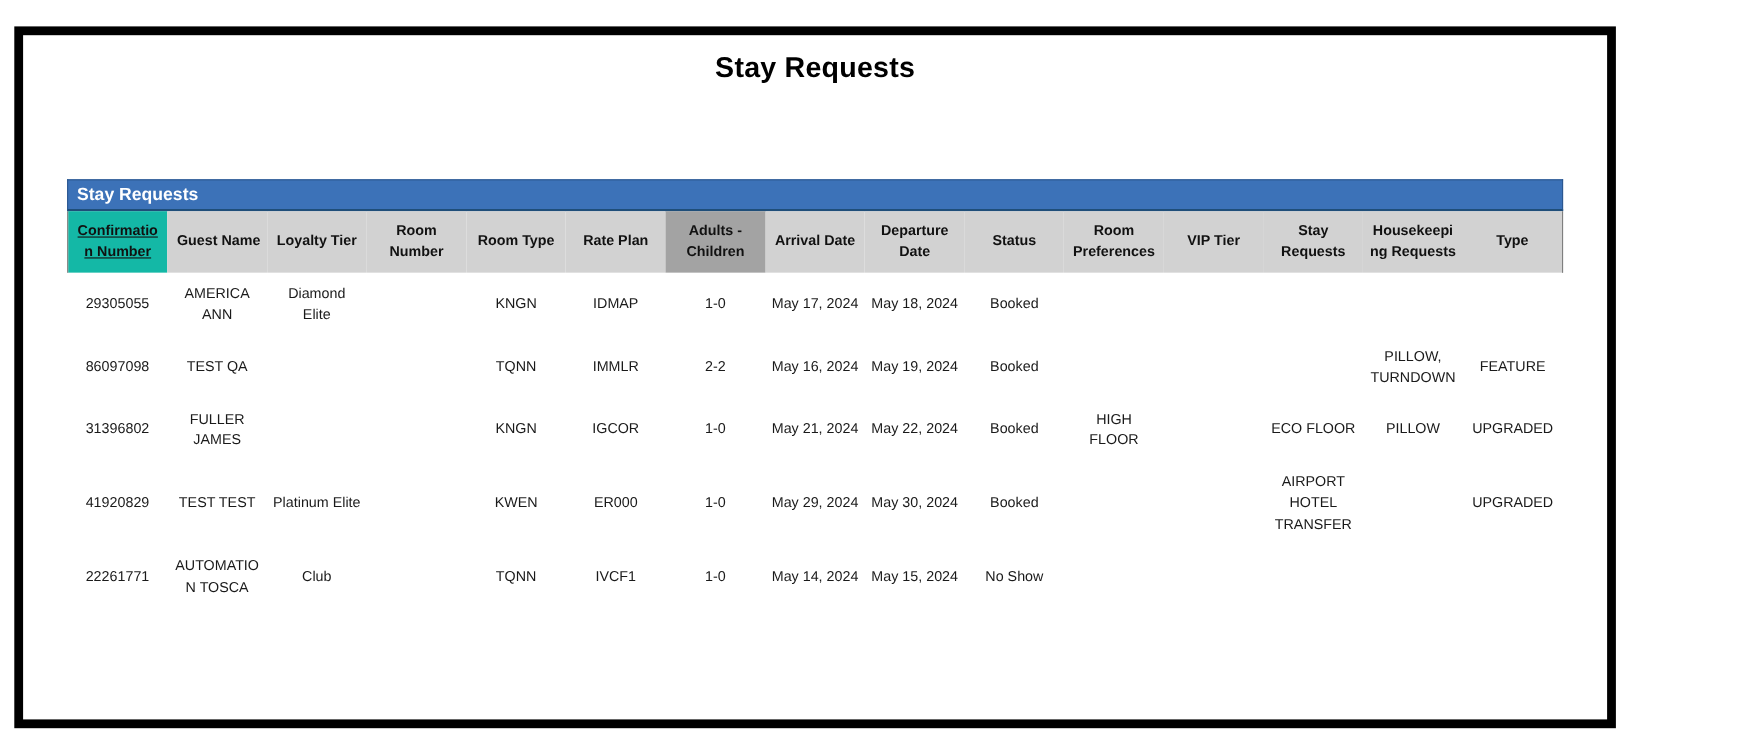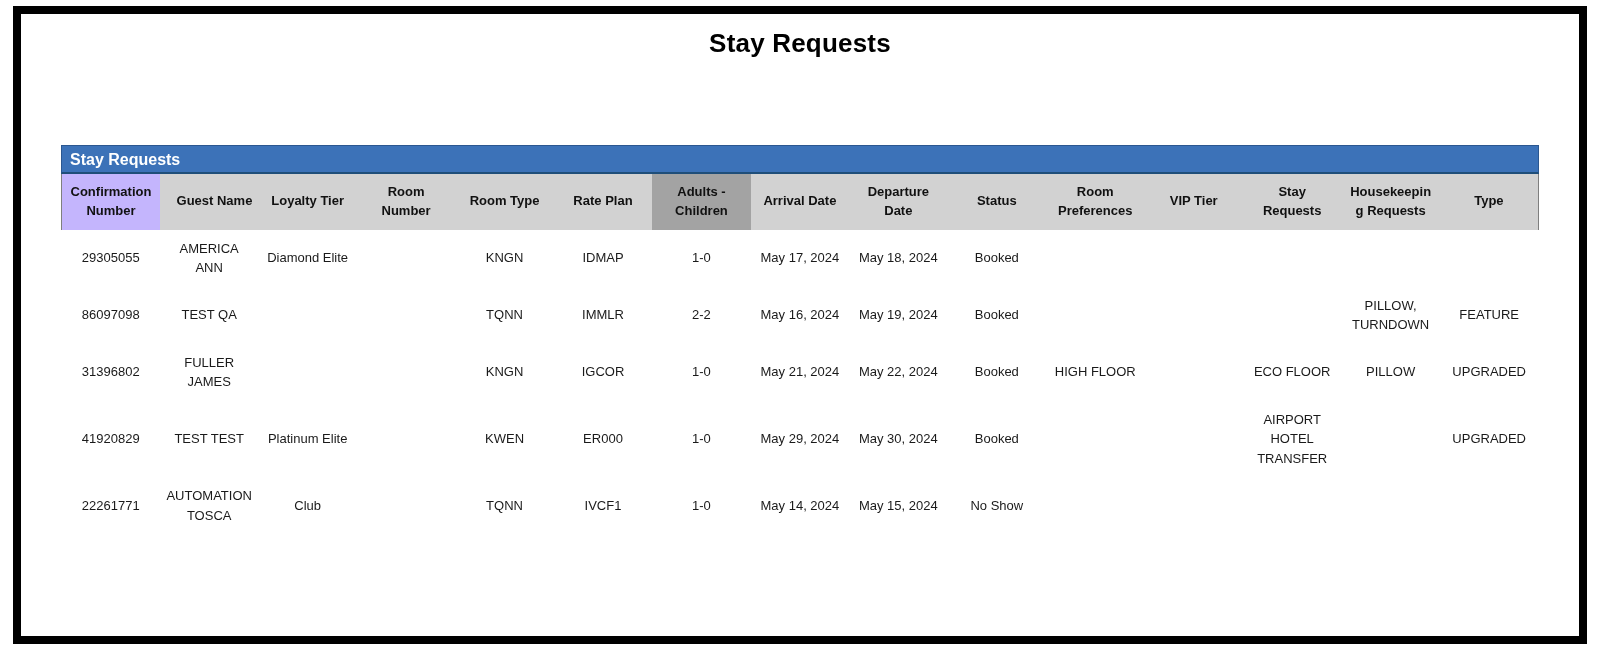--- a/index.html
+++ b/index.html
@@ -3,22 +3,22 @@
 <meta charset="utf-8">
 <style>
   * { box-sizing: border-box; margin: 0; padding: 0; }
   html, body {
     width: 1600px; height: 666px;
     background: #ffffff;
     font-family: "Liberation Sans", sans-serif;
   }
   .page {
     position: absolute;
-    left: 13px; top: 6px;
-    width: 1574px; height: 638px;
+    left: 13px; top: 24px;
+    width: 1456px; height: 638px;
     border: 8px solid #000000;
     background: #ffffff;
     overflow: hidden;
   }
   .page-title {
     margin-top: 14px;
     text-align: center;
     font-size: 26px;
     font-weight: bold;
     color: #000000;
@@ -76,21 +76,21 @@
 <div class="page">
   <h1 class="page-title">Stay Requests</h1>
 
   <div class="table-wrap">
     <div class="title-bar" style="background: rgb(60, 114, 184); color: rgb(255, 255, 255);">
       <span>Stay Requests</span>
     </div>
     <table class="grid">
       <thead>
         <tr id="header-row">
-            <th style="background: #c4b5fd;">Confirmation Number</th>
+            <th style="background: #14b8a6; text-decoration: underline;">Confirmation Number</th>
             <th style="background: rgb(210, 210, 210); text-align: right;">Guest Name</th>
             <th style="background: rgb(210, 210, 210);">Loyalty Tier</th>
             <th style="background: rgb(210, 210, 210);">Room Number</th>
             <th style="background: rgb(210, 210, 210);">Room Type</th>
             <th style="background: rgb(210, 210, 210);">Rate Plan</th>
             <th style="background: #a3a3a3;">Adults - Children</th>
             <th style="background: rgb(210, 210, 210); margin-top: 32px;">Arrival Date</th>
             <th style="background: rgb(210, 210, 210);">Departure Date</th>
             <th style="background: rgb(210, 210, 210);">Status</th>
             <th style="background: rgb(210, 210, 210);">Room Preferences</th>

